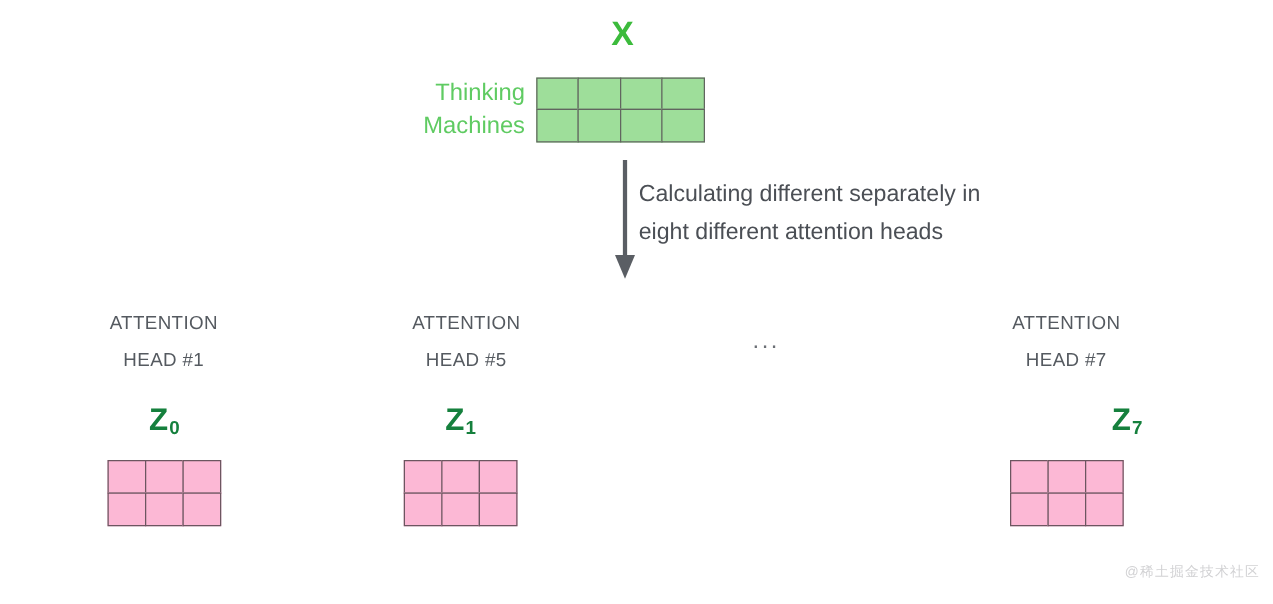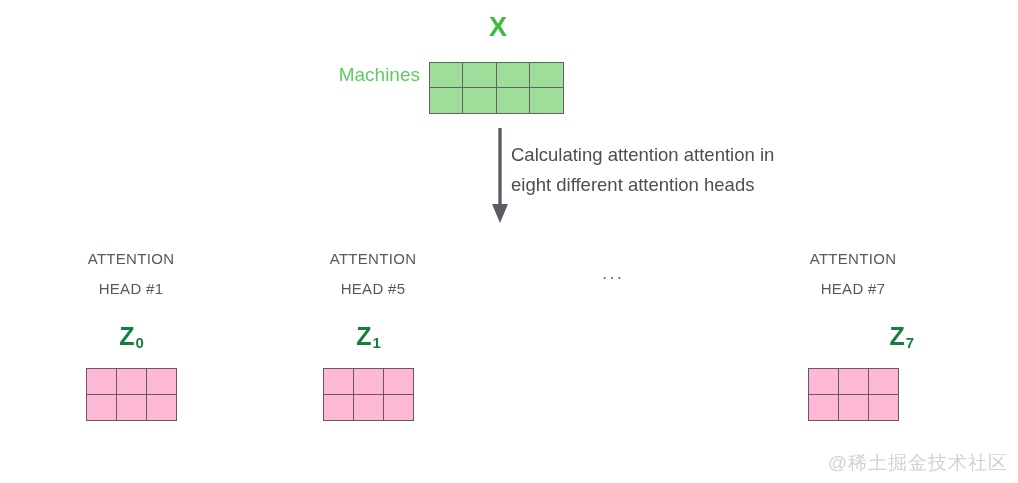--- a/index.html
+++ b/index.html
@@ -146,54 +146,55 @@
     letter-spacing: 2px;
   }
 
   
   #watermark {
     left: 818px;
     top: 450px;
     width: 190px;
     text-align: right;
     color: #d2d2d4;
-    font-size: 19px;
+    font-size: 11px;
     letter-spacing: 1px;
     white-space: nowrap;
   }
 </style>
 </head>
 <body>
 
 <div id="canvas">
 
   <div class="abs" id="x-label">X</div>
 
   <div class="abs" id="x-row-labels">
+    <div>Thinking</div>
     <div>Machines</div>
   </div>
 
   <div class="abs matrix" id="x-matrix">
     <div class="cell"></div>
     <div class="cell"></div>
     <div class="cell"></div>
     <div class="cell"></div>
     <div class="cell"></div>
     <div class="cell"></div>
     <div class="cell"></div>
     <div class="cell"></div>
   </div>
 
   <svg class="abs" id="arrow" viewBox="0 0 24 96">
     <line x1="11" y1="0" x2="11" y2="80" stroke="#5a5e64" stroke-width="3.4"></line>
     <polygon points="11,95 3,76 19,76" fill="#5a5e64"></polygon>
   </svg>
 
   <div class="abs" id="arrow-caption">
-    <div>Calculating attention attention in</div>
+    <div>Calculating different separately in</div>
     <div>eight different attention heads</div>
   </div>
 
   <div class="abs head-title" id="head0-title">
     <div>ATTENTION</div>
     <div>HEAD #1</div>
   </div>
 
   <div class="abs head-title" id="head1-title">
     <div>ATTENTION</div>

